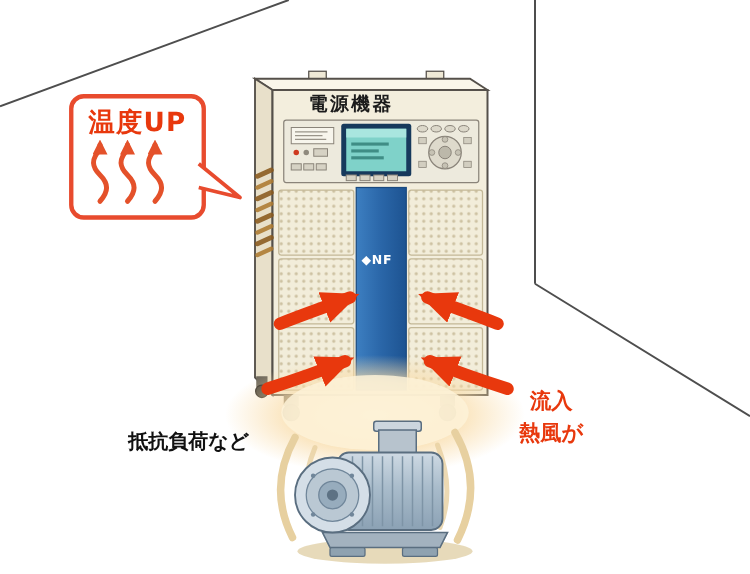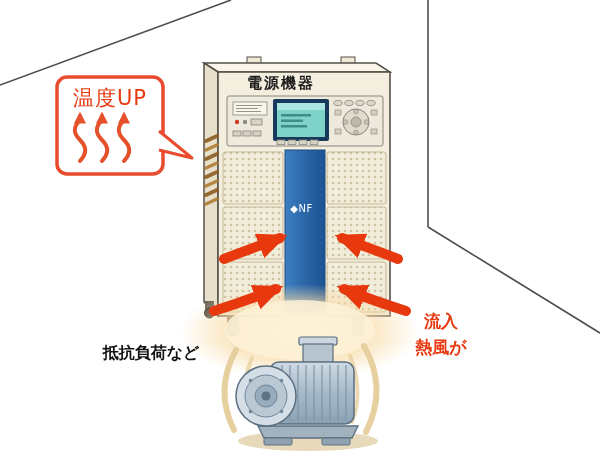--- a/index.html
+++ b/index.html
@@ -2,23 +2,23 @@
 <html><head>
 <meta charset="utf-8">
 <style>
   html,body{margin:0;padding:0;background:#fff;}
   .stage{
     position:relative;width:600px;height:459px;overflow:hidden;background:#ffffff;
     font-family:"DejaVu Sans","Liberation Sans",sans-serif;
   }
   .stage svg{position:absolute;left:0;top:0;}
   .label{position:absolute;text-align:center;white-space:nowrap;}
-  .temp-up{left:58px;top:84px;width:104px;font-size:21px;font-weight:normal;color:#e8380d;letter-spacing:1px;}
+  .temp-up{left:58px;top:84px;width:104px;font-size:21px;font-weight:bold;color:#e8380d;letter-spacing:1px;}
   .device-title{left:221px;top:74px;width:120px;font-size:15px;font-weight:bold;color:#1c1c1c;letter-spacing:2px;}
-  .nf-logo{left:285px;top:203px;width:33px;font-size:10px;font-weight:normal;color:#ffffff;letter-spacing:.5px;}
+  .nf-logo{left:285px;top:203px;width:33px;font-size:10px;font-weight:bold;color:#ffffff;letter-spacing:.5px;}
   .hot-air{left:396px;top:309px;width:90px;font-size:17px;font-weight:bold;color:#e8380d;line-height:1.5;}
   .loads{left:64px;top:340px;width:174px;font-size:16px;font-weight:600;color:#111111;line-height:1.62;}
 </style>
 </head>
 <body>
 
 <div class="stage">
 
 <svg width="600" height="459" viewBox="0 0 600 459">
   <defs>

